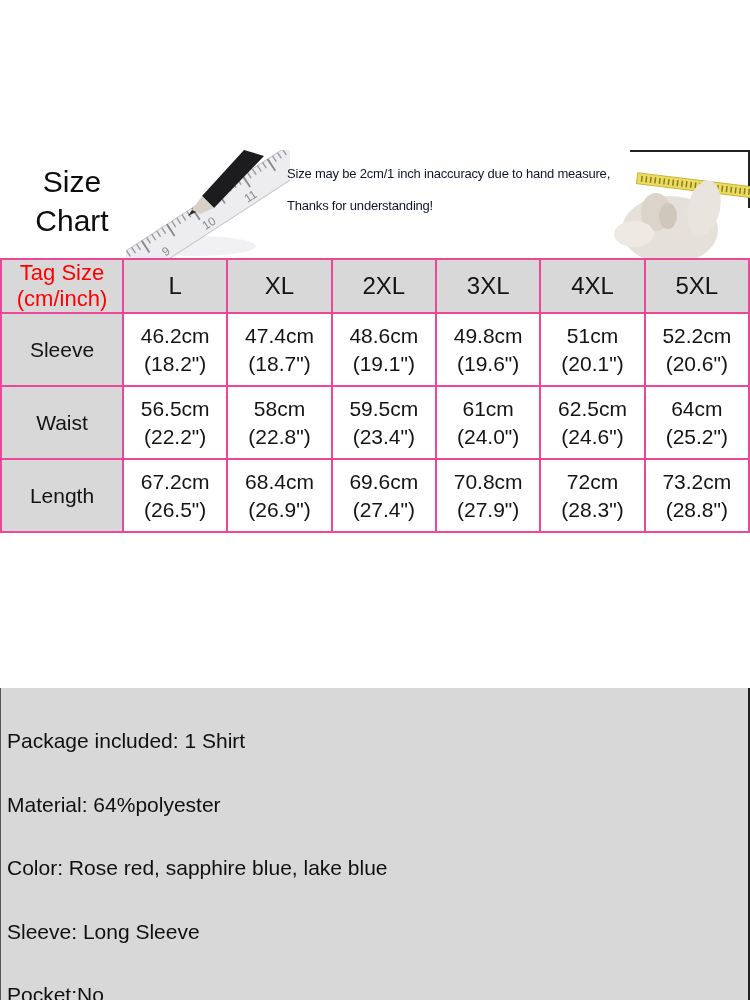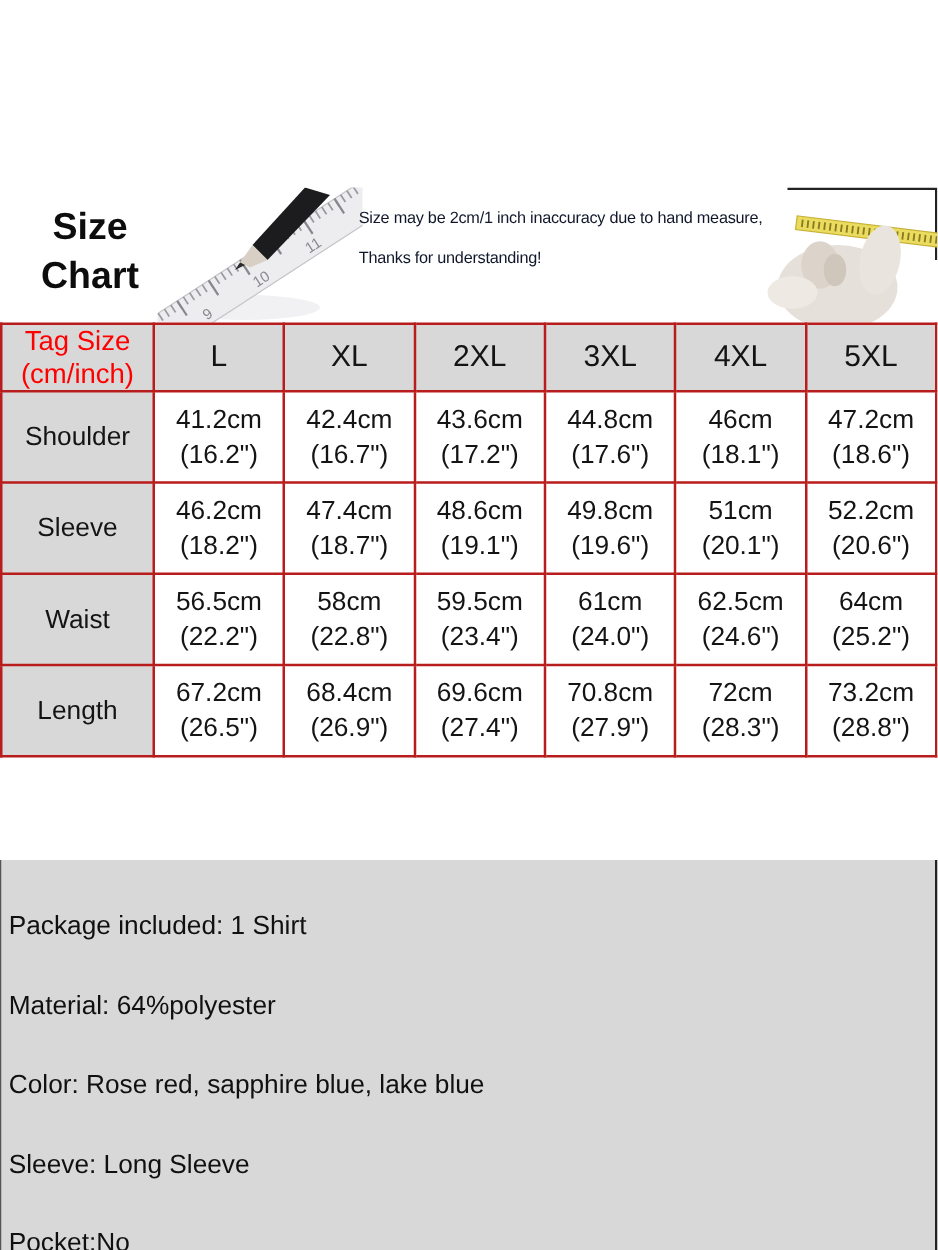--- a/index.html
+++ b/index.html
@@ -6,38 +6,38 @@
   body{
     width:750px;height:1000px;background:#ffffff;
     font-family:"Liberation Sans", sans-serif;color:#111;
   }
   .page{position:relative;width:750px;height:1000px;background:#ffffff;overflow:hidden;}
 
   
   .header{position:absolute;top:150px;left:0;width:750px;height:108px;background:#fff;}
   .title{
     position:absolute;left:16px;top:12px;width:112px;
-    font-size:30px;font-weight:bold;color:#0d0d0d;
+    font-size:30px;font-weight:normal;color:#0d0d0d;
     line-height:39px;white-space:pre-line;text-align:center;
   }
   .pencil-art{position:absolute;left:126px;top:0;width:164px;height:108px;}
   .notes{position:absolute;left:287px;top:16px;width:335px;}
   .note{
     font-size:13px;letter-spacing:-0.2px;color:#0f172a;
     white-space:nowrap;margin-bottom:17px;
   }
   .hand-art{position:absolute;right:0;top:0;width:140px;height:108px;}
 
   
   .size-table{
     position:absolute;top:258px;left:0;width:750px;
     border-collapse:collapse;table-layout:fixed;
   }
   .size-table th,.size-table td{
-    border:2px solid #b91c1c;text-align:center;vertical-align:middle;
+    border:2px solid #ec4899;text-align:center;vertical-align:middle;
     white-space:pre-line;font-weight:normal;padding:0;
   }
   .size-table thead th{
     height:51px;background:#d8d8d8;font-size:24px;color:#141414;
   }
   .size-table th.corner{
     font-size:22px;line-height:26px;color:#ff0000;
   }
   .size-table tbody th{
     background:#d8d8d8;font-size:21px;color:#141414;
@@ -119,35 +119,20 @@
         <th>L</th>
         <th>XL</th>
         <th>2XL</th>
         <th>3XL</th>
         <th>4XL</th>
         <th>5XL</th>
       </tr>
     </thead>
     <tbody>
       <tr>
-        <th>Shoulder</th>
-        <td>41.2cm
-(16.2")</td>
-        <td>42.4cm
-(16.7")</td>
-        <td>43.6cm
-(17.2")</td>
-        <td>44.8cm
-(17.6")</td>
-        <td>46cm
-(18.1")</td>
-        <td>47.2cm
-(18.6")</td>
-      </tr>
-      <tr>
         <th>Sleeve</th>
         <td>46.2cm
 (18.2")</td>
         <td>47.4cm
 (18.7")</td>
         <td>48.6cm
 (19.1")</td>
         <td>49.8cm
 (19.6")</td>
         <td>51cm

